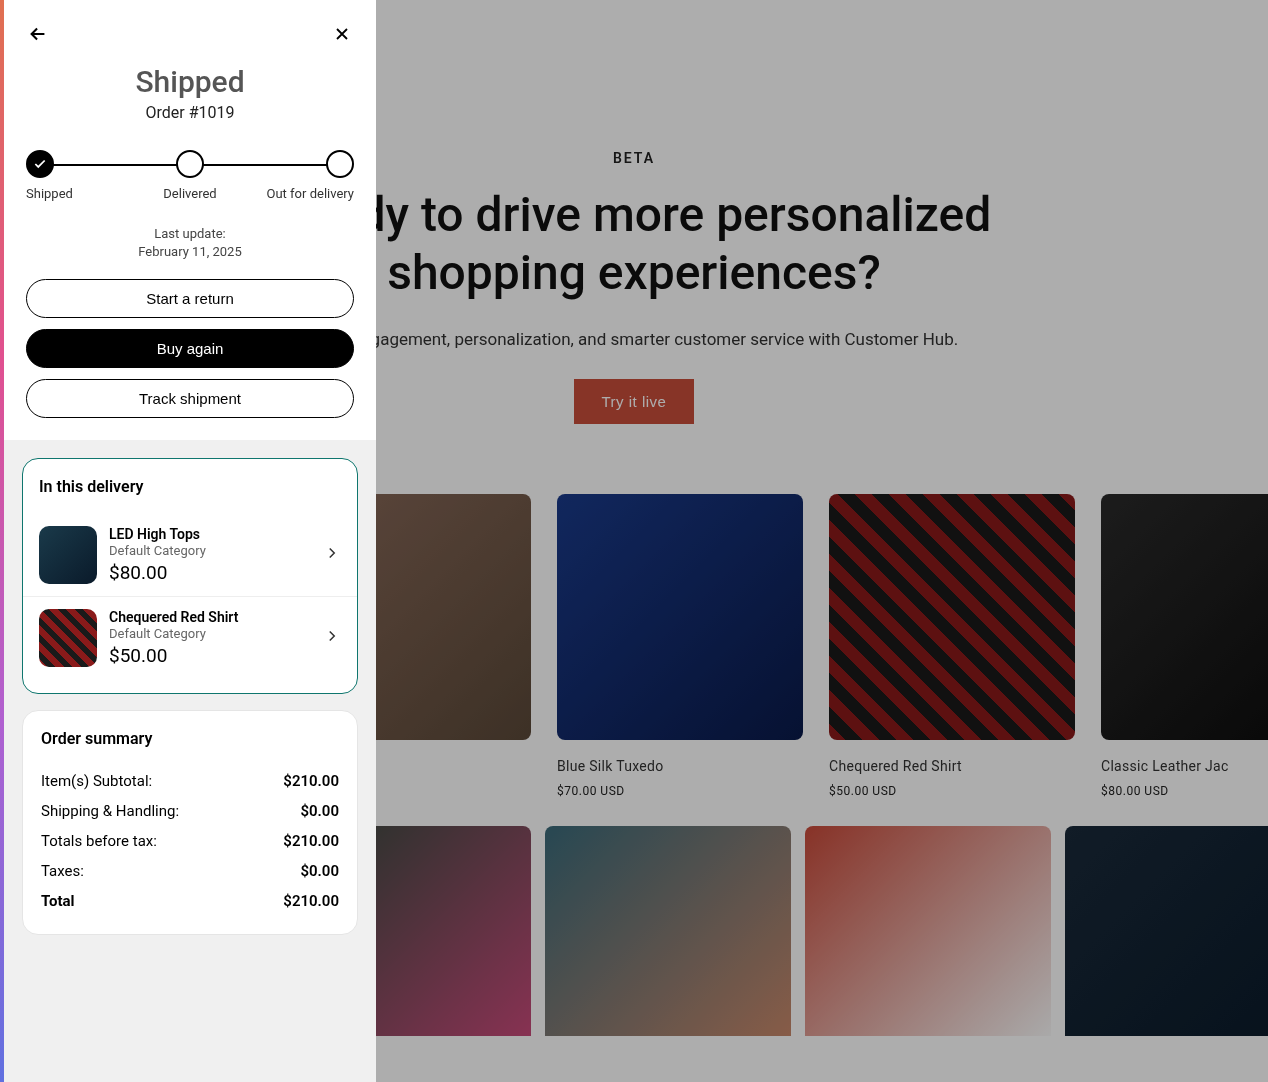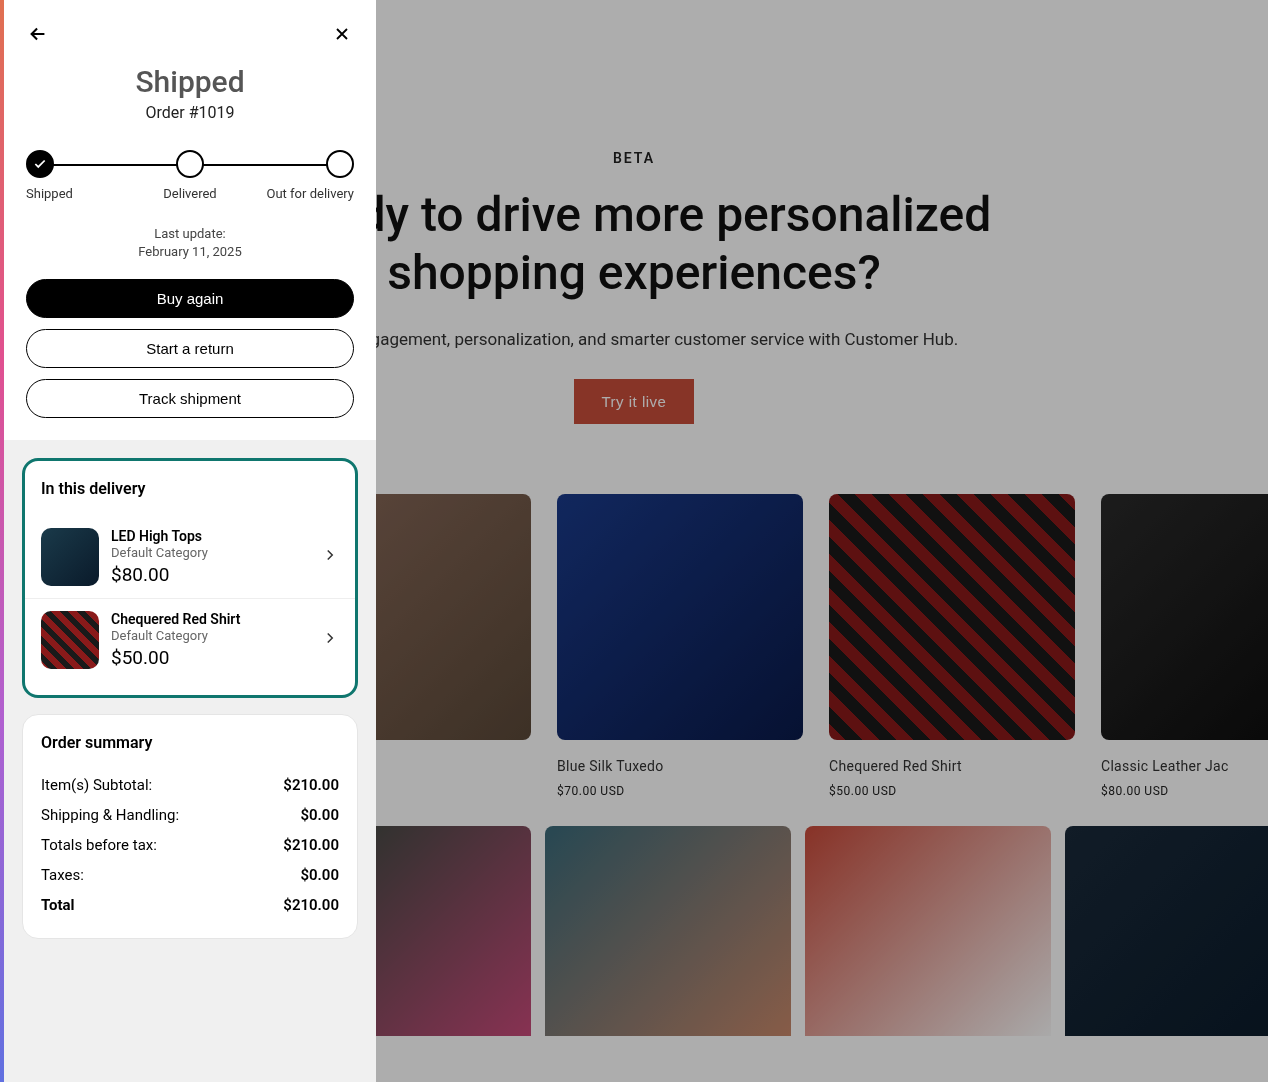--- a/index.html
+++ b/index.html
@@ -210,21 +210,21 @@
       color: #fff;
     }
     .btn.focused {
       outline: 2px solid #5b8def;
       outline-offset: 1px;
     }
     .card {
       background: #fff;
       margin: 18px 18px 0 18px;
       border-radius: 16px;
-      border: 3px solid #0f766e;
+      border: 1px solid #0f766e;
       padding: 14px 0;
     }
     .card-title {
       font-size: 16px;
       font-weight: 600;
       padding: 4px 16px 18px 16px;
     }
     .delivery-item {
       display: flex;
       align-items: center;
@@ -360,22 +360,22 @@
         <div class="step-label">Out for delivery</div>
       </div>
     </div>
 
     <div class="last-update">
       <span>Last update:</span><br>
       <span>February 11, 2025</span>
     </div>
 
     <div class="action-btns">
+      <button class="btn">Start a return</button>
       <button class="btn primary">Buy again</button>
-      <button class="btn">Start a return</button>
       <button class="btn">Track shipment</button>
     </div>
   </div>
 
   <div class="card">
     <div class="card-title">In this delivery</div>
     <div class="delivery-item">
       <div class="item-thumb" style="background: linear-gradient(135deg, rgb(26, 58, 74), rgb(10, 26, 42));"></div>
       <div class="item-info">
         <div class="item-name">LED High Tops</div>

